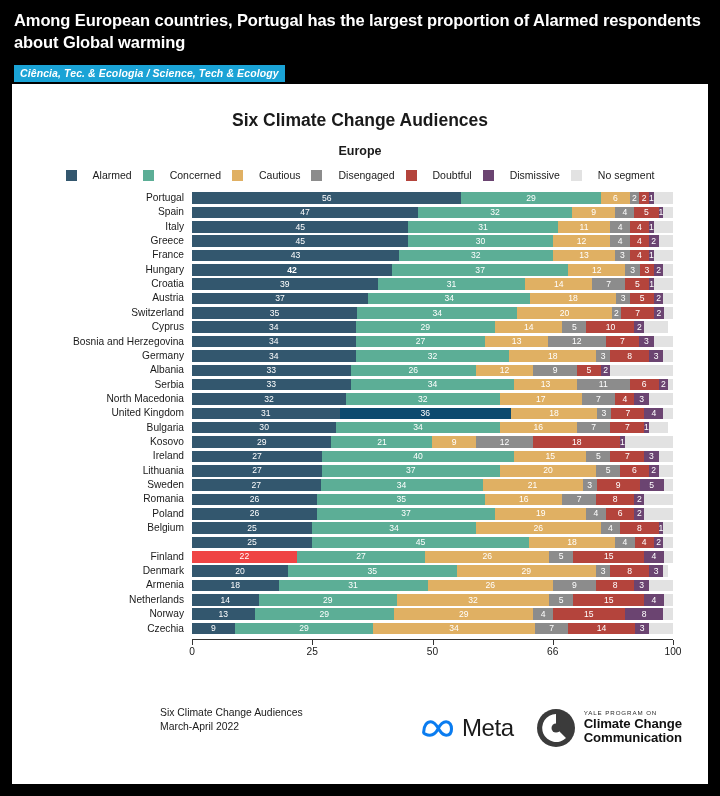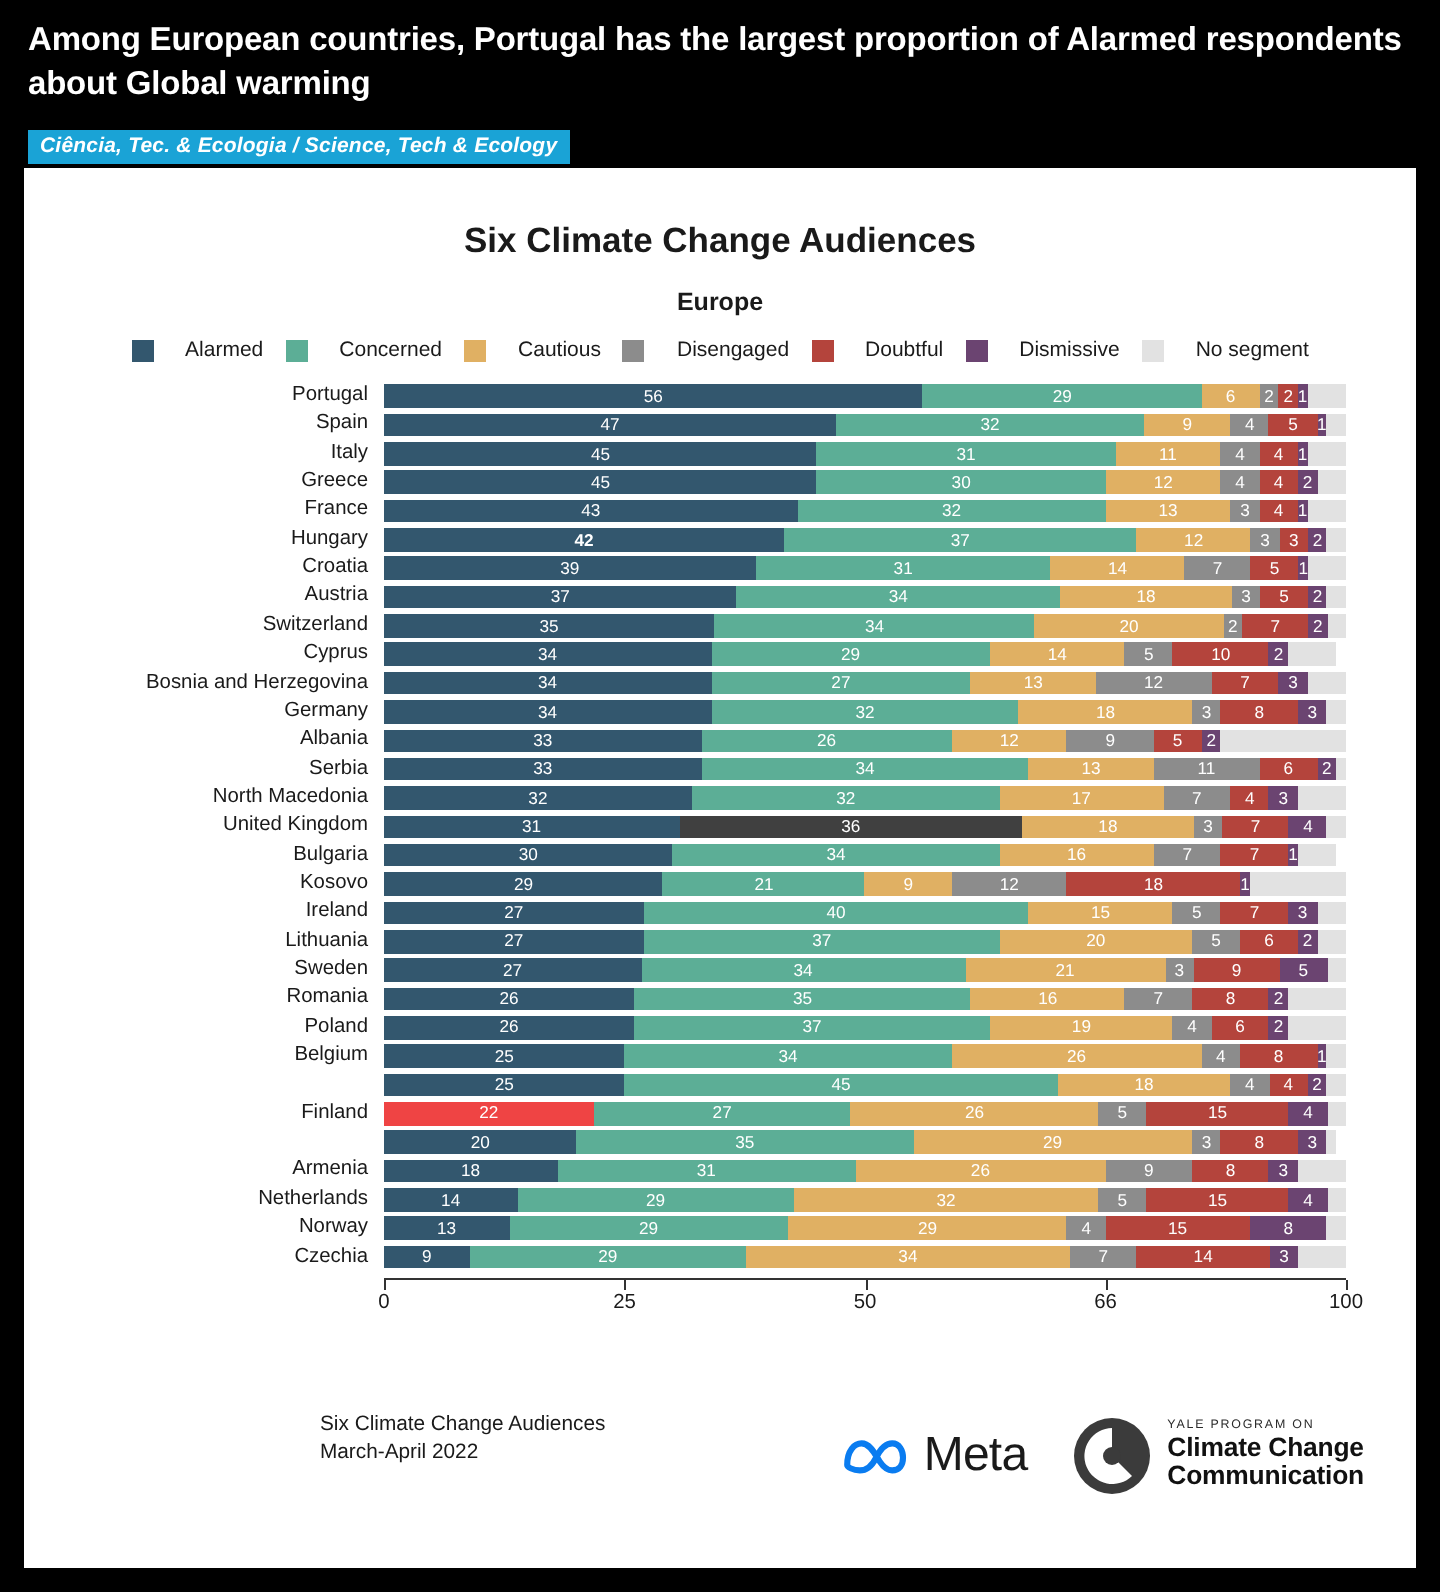--- a/index.html
+++ b/index.html
@@ -567,21 +567,21 @@
             </div>
             <div class="seg light" style="background: rgb(226, 226, 226); width: 5%;"></div>
           </div>
         </div>
         <div class="row">
           <div class="ylabel" style="top: 215.25px;">United Kingdom</div>
           <div class="bars">
             <div class="seg" style="background: rgb(51, 87, 110); width: 31%;">
               <span>31</span>
             </div>
-            <div class="seg" style="background: #404040; width: 36%;">
+            <div class="seg" style="background: #0c4a6e; width: 36%;">
               <span>36</span>
             </div>
             <div class="seg" style="background: rgb(224, 176, 99); width: 18%;">
               <span>18</span>
             </div>
             <div class="seg" style="background: rgb(140, 140, 140); width: 3%;">
               <span>3</span>
             </div>
             <div class="seg" style="background: rgb(180, 68, 60); width: 7%;">
               <span>7</span>
@@ -825,20 +825,21 @@
             <div class="seg" style="background: rgb(180, 68, 60); width: 15%;">
               <span>15</span>
             </div>
             <div class="seg" style="background: rgb(107, 68, 113); width: 4%;">
               <span>4</span>
             </div>
             <div class="seg light" style="background: rgb(226, 226, 226); width: 2%;"></div>
           </div>
         </div>
         <div class="row">
+          <div class="ylabel" style="top: 373.1px;">Denmark</div>
           <div class="bars">
             <div class="seg" style="background: rgb(51, 87, 110); width: 20%;">
               <span>20</span>
             </div>
             <div class="seg" style="background: rgb(92, 174, 150); width: 35%;">
               <span>35</span>
             </div>
             <div class="seg" style="background: rgb(224, 176, 99); width: 29%;">
               <span>29</span>
             </div>

